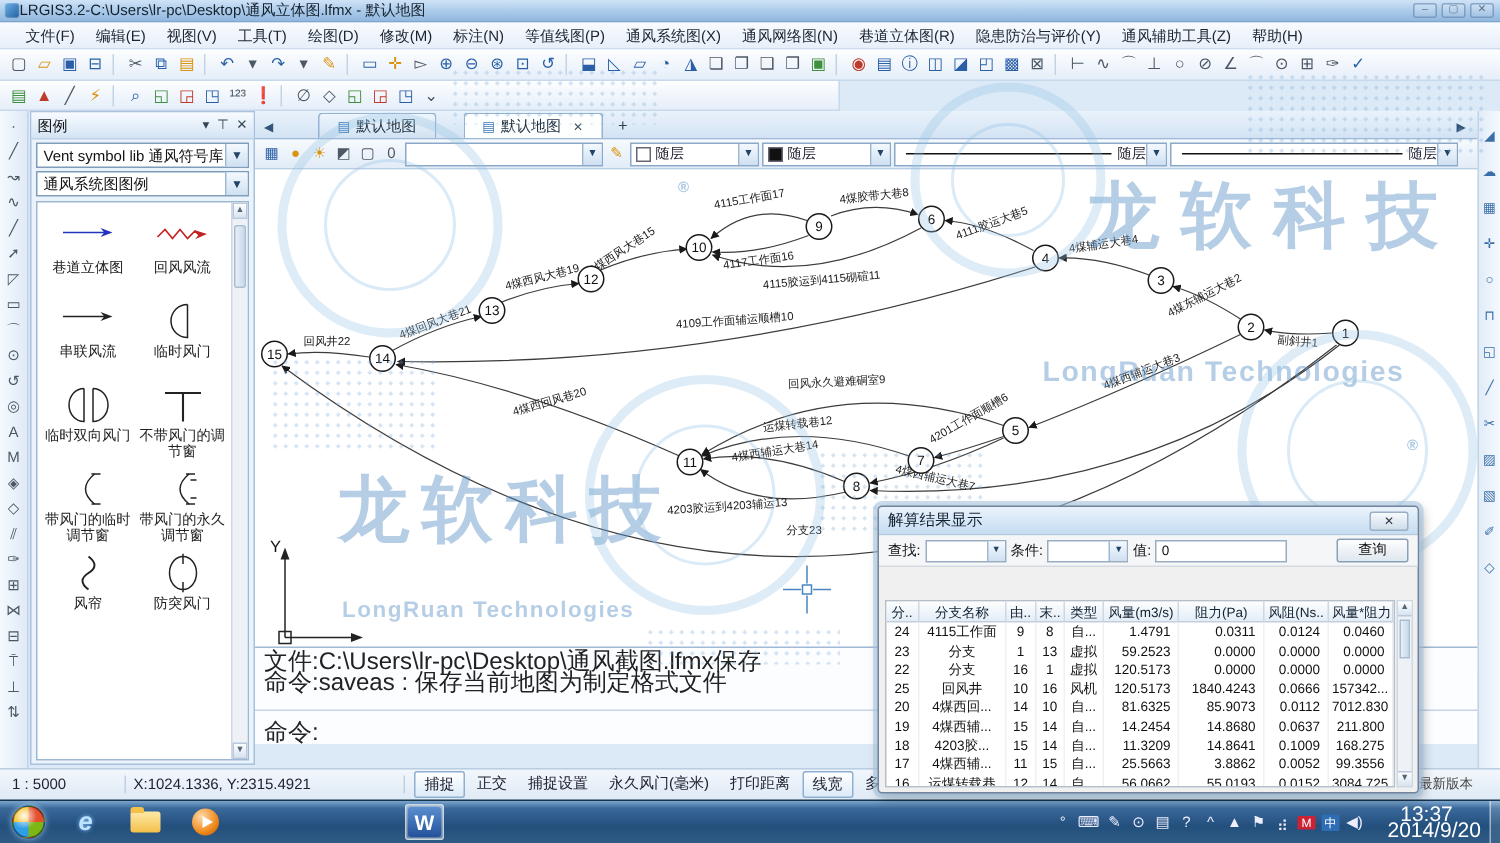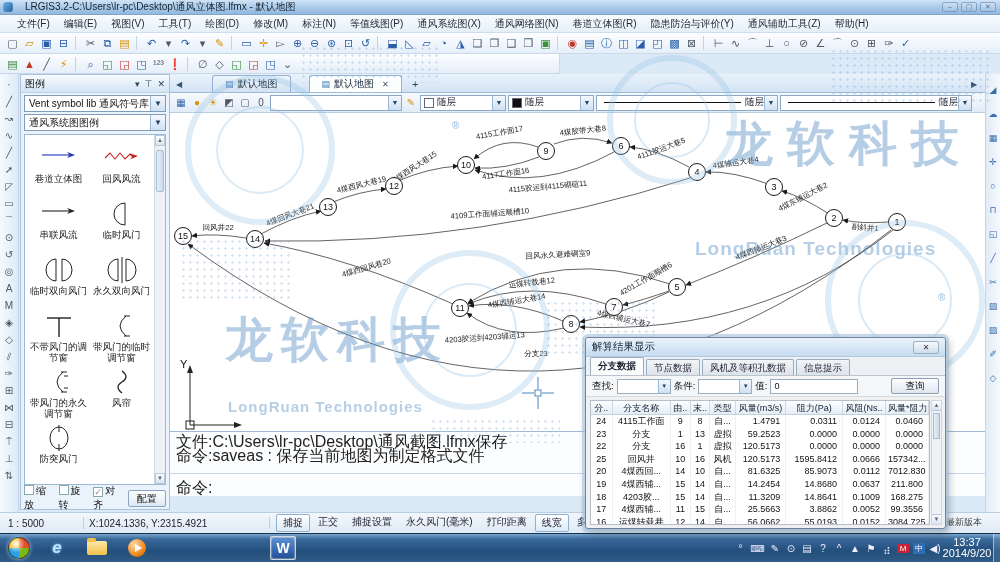--- a/index.html
+++ b/index.html
@@ -1,20 +1,20 @@
 <!DOCTYPE html>
 <html><head>
 <meta charset="utf-8">
 <style>
 *{margin:0;padding:0;box-sizing:border-box}
 html,body{width:1000px;height:562px;overflow:hidden}
 body{font-family:"Liberation Sans","DejaVu Sans",sans-serif;background:#fff;position:relative;font-size:11px;color:#111}
 #screen{position:absolute;inset:0;background:#dce9f6}
 
-#titlebar{position:absolute;left:0;top:0;width:1000px;height:15px;background:linear-gradient(#cfe3f7,#a9c9e9 55%,#92b8de);border-bottom:1px solid #7fa5cc;display:flex;align-items:center;gap:12px;padding-left:3px;font-size:10px;color:#15232f}
+#titlebar{position:absolute;left:0;top:0;width:1000px;height:15px;background:linear-gradient(#cfe3f7,#a9c9e9 55%,#92b8de);border-bottom:1px solid #7fa5cc;display:flex;align-items:center;gap:0;padding-left:3px;font-size:10px;color:#15232f}
 #appicon{width:10px;height:10px;border-radius:2px;background:linear-gradient(135deg,#6fb1e8,#1f5f9e);box-shadow:inset 0 0 1px #fff}
 #winbtns{margin-left:auto;margin-right:4px;display:flex;gap:3px;opacity:.55}
 #winbtns span{width:16px;height:10px;border:1px solid #5e7fa2;border-radius:2px;background:linear-gradient(#d7e7f7,#aac7e4);font-size:7px;line-height:8px;text-align:center;color:#223}
 #menubar{position:absolute;left:0;top:15px;width:1000px;height:18px;background:linear-gradient(#f8fbfe,#e6eff9);border-bottom:1px solid #cdddef;display:flex;align-items:center;padding-left:10px}
 #menubar .mi{padding:2px 7px;font-size:10px;color:#1c2430;cursor:default}
 .tbrow{position:absolute;left:0;width:1000px;background:linear-gradient(#fdfeff,#e5eef9);border-bottom:1px solid #c9d9ec;display:flex;align-items:center;padding-left:4px}
 #toolbar1{top:33px;height:21px}
 #toolbar2{top:54px;height:20px;width:560px;border-right:1px solid #c9d9ec}
 .tbi{min-width:17px;height:16px;line-height:16px;text-align:center;font-size:11px;cursor:default}
 .tbsep{width:4px;height:14px;border-left:1px solid #c3d3e4;margin:0 3px}
@@ -111,21 +111,21 @@
 #ie{color:#bfe3ff;font-size:17px;font-style:italic;font-weight:bold;text-shadow:0 0 3px #7fc0ff}
 #folder{width:20px;height:14px;background:linear-gradient(#ffe9a8,#f3c04a);border-radius:2px;position:relative}
 #folder:before{content:"";position:absolute;left:0;top:-3px;width:9px;height:4px;background:#f3c04a;border-radius:2px 2px 0 0}
 #player{width:18px;height:18px;border-radius:50%;background:radial-gradient(circle at 35% 30%,#ffd9a8,#f08a1d 60%,#b35708);display:flex;align-items:center;justify-content:center}
 #player i{width:0;height:0;border-left:7px solid #fff;border-top:4px solid transparent;border-bottom:4px solid transparent;margin-left:2px}
 #word{color:#fff;font-size:14px;background:linear-gradient(#5a8fd0,#24519b);width:22px;height:20px;line-height:20px;text-align:center;border-radius:2px}
 #tray{margin-left:auto;display:flex;align-items:center;gap:4px;color:#eef;font-size:10px}
 .tricon{min-width:12px;text-align:center}
 .tricon.mred{background:#c23;color:#fff;font-size:8px;padding:0 2px;border-radius:1px}
 .tricon.mzh{background:#2e6db4;color:#fff;font-size:8px;padding:0 2px;border-radius:1px}
-#clock{width:52px;text-align:center;font-size:11px;line-height:11px;color:#fff;margin:0 0}
+#clock{width:52px;text-align:center;font-size:14px;line-height:11px;color:#fff;margin:0 16px}
 #showdesk{width:7px;height:29px;border-left:1px solid rgba(255,255,255,.5);background:linear-gradient(rgba(255,255,255,.18),rgba(255,255,255,.05))}
 text{user-select:none}
 </style>
 </head>
 <body>
 
 <div id="screen">
 
   <div id="titlebar">
     <span id="appicon"></span>
@@ -309,28 +309,20 @@
             </div>
             <div class="symcell">
               <svg width="40" height="26" viewBox="0 0 40 26">
                 <path d="M17,2 A10,11 0 0 0 17,24 L17,2" fill="none" stroke="#222"></path>
                 <path d="M23,2 A10,11 0 0 1 23,24 L23,2" fill="none" stroke="#222"></path>
               </svg>
               <div class="symlabel">临时双向风门</div>
             </div>
             <div class="symcell">
               <svg width="40" height="26" viewBox="0 0 40 26">
-                <path d="M16,2 A10,11 0 0 0 16,24 L16,2" fill="none" stroke="#222"></path>
-                <path d="M24,2 A10,11 0 0 1 24,24 L24,2" fill="none" stroke="#222"></path>
-                <line x1="20" y1="0" x2="20" y2="26" stroke="#222"></line>
-              </svg>
-              <div class="symlabel">永久双向风门</div>
-            </div>
-            <div class="symcell">
-              <svg width="40" height="26" viewBox="0 0 40 26">
                 <line x1="8" y1="5" x2="32" y2="5" stroke="#222" stroke-width="1.4"></line>
                 <line x1="20" y1="5" x2="20" y2="24" stroke="#222" stroke-width="1.4"></line>
               </svg>
               <div class="symlabel">不带风门的调节窗</div>
             </div>
             <div class="symcell">
               <svg width="40" height="26" viewBox="0 0 40 26">
                 <path d="M24,3 Q12,13 24,23" fill="none" stroke="#222"></path>
                 <line x1="22" y1="3" x2="28" y2="3" stroke="#222"></line>
                 <line x1="22" y1="23" x2="28" y2="23" stroke="#222"></line>
@@ -361,26 +353,20 @@
               </svg>
               <div class="symlabel">防突风门</div>
             </div>
           </div>
         <div id="symscroll">
           <span class="sb">▲</span>
           <span class="sthumb"></span>
           <span class="sb" style="margin-top:auto">▼</span>
         </div>
       </div>
-      <div id="legendfoot">
-          <span><span class="cb"></span><span style="margin-left: 2px;">缩放</span></span>
-          <span><span class="cb"></span><span style="margin-left: 2px;">旋转</span></span>
-          <span><span class="cb">✓</span><span style="margin-left: 2px;">对齐</span></span>
-          <span id="cfgbtn">配置</span>
-        </div>
     </div>
 
     <div id="mainarea">
       <div id="tabbar">
           <span class="tnav">◀</span>
           <span class="tab">
             <span class="ticon">▤</span>
             <span>默认地图</span>
           </span>
           <span class="tab active">
@@ -575,26 +561,20 @@
       <div class="wm-dots" style="left: 430px; top: 418px; width: 130px; height: 25px;"></div>
       <div class="wm-r" style="left: 452px; top: 120px;">®</div>
       <div class="wm-r" style="left: 938px; top: 292px;">®</div>
     </div>
 
   <div id="dialog">
     <div id="dlgtitle">
       <span>解算结果显示</span>
       <span id="dlgclose">✕</span>
     </div>
-    <div id="dlgtabs">
-        <span class="dtab active">分支数据</span>
-        <span class="dtab">节点数据</span>
-        <span class="dtab">风机及等积孔数据</span>
-        <span class="dtab">信息提示</span>
-      </div>
     <div id="dlgsearch">
       <span>查找:</span>
       <span class="dsel">
           <span class="dd">▼</span>
         </span>
       <span>条件:</span>
       <span class="dsel">
           <span class="dd">▼</span>
         </span>
       <span>值:</span>
@@ -646,21 +626,21 @@
           <span class="tcell num" style="width: 44px;">0.0000</span>
           <span class="tcell num" style="width: 44px;">0.0000</span>
         </div>
         <div class="trow">
           <span class="tcell" style="width: 22px;">25</span>
           <span class="tcell" style="width: 60px;">回风井</span>
           <span class="tcell" style="width: 20px;">10</span>
           <span class="tcell" style="width: 20px;">16</span>
           <span class="tcell" style="width: 26px;">风机</span>
           <span class="tcell num" style="width: 52px;">120.5173</span>
-          <span class="tcell num" style="width: 58px;">1595.8412</span>
+          <span class="tcell num" style="width: 58px;">1840.4243</span>
           <span class="tcell num" style="width: 44px;">0.0666</span>
           <span class="tcell num" style="width: 44px;">157342...</span>
         </div>
         <div class="trow">
           <span class="tcell" style="width: 22px; text-align: center;">20</span>
           <span class="tcell" style="width: 60px;">4煤西回...</span>
           <span class="tcell" style="width: 20px;">14</span>
           <span class="tcell" style="width: 20px;">10</span>
           <span class="tcell" style="width: 26px;">自...</span>
           <span class="tcell num" style="width: 52px;">81.6325</span>

